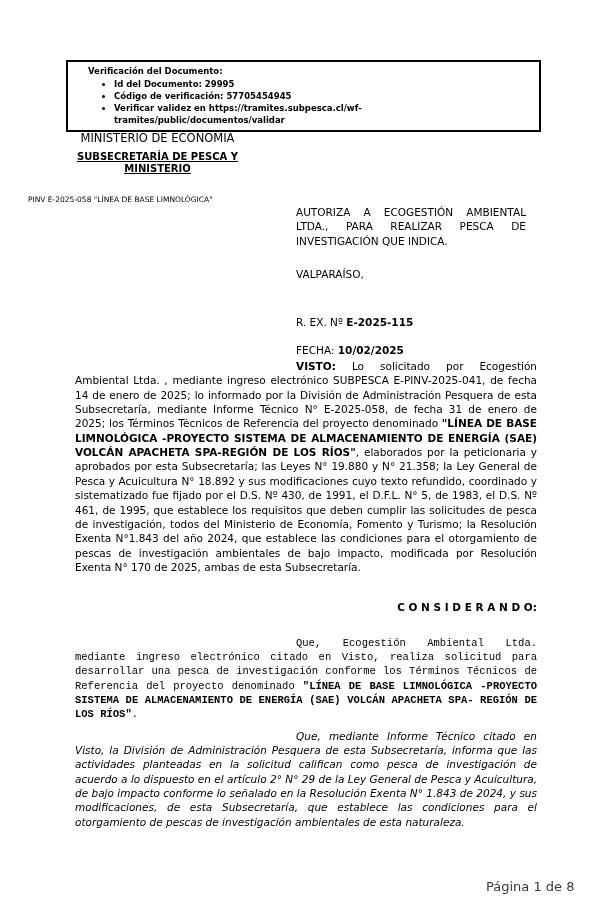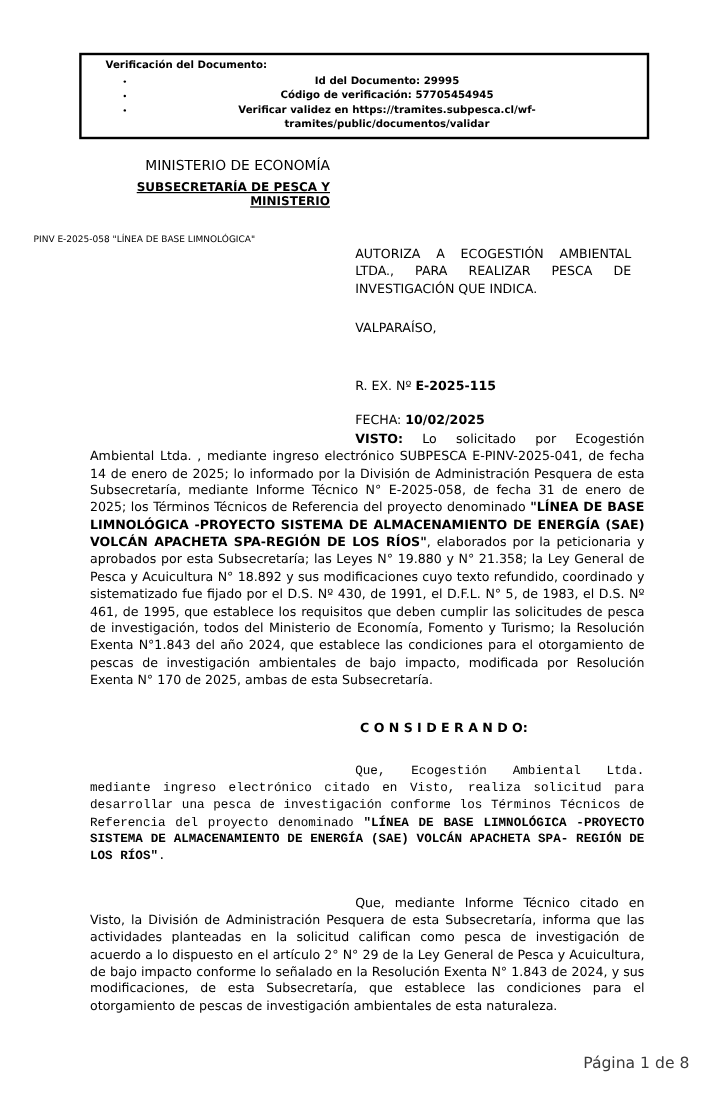--- a/index.html
+++ b/index.html
@@ -13,57 +13,56 @@
     position: relative;
     width: 600px; height: 918px;
     background: #ffffff;
     overflow: hidden;
   }
   p { margin: 0; padding: 0; }
 
   
   .verify-box {
     position: absolute;
-    left: 66px; top: 44px;
+    left: 66px; top: 60px;
     width: 475px;
     box-sizing: border-box;
     border: 2px solid #000000;
     padding: 3px 8px 4px 20px;
     font-size: 8.5px;
     font-weight: bold;
     line-height: 12px;
   }
   .verify-title { font-size: 8.5px; }
   .verify-list {
     margin: 1px 0 0 26px;
     padding: 0;
   }
   .verify-list li {
     list-style-type: disc;
     font-size: 8.5px;
     line-height: 12px;
-    text-align: center;
   }
 
   
   .letterhead {
     position: absolute;
     left: 40px; top: 131px;
     width: 235px;
     text-align: center;
   }
   .ministry { font-size: 11.5px; line-height: 14.5px; }
   .department {
     margin-top: 5px;
     font-size: 10px;
     line-height: 12.5px;
     font-weight: bold;
     text-decoration: underline;
   }
-  .lh-line { display: block; text-align: right; }
+  .lh-line { display: block; }
   .project-ref {
     position: absolute;
     left: 28px; top: 195px;
     font-size: 7.5px;
     white-space: nowrap;
   }
 
   
   .content {
     position: absolute;
@@ -80,26 +79,26 @@
   .subject { text-align: justify; }
   .city-line  { margin-top: 19px; }
   .res-line   { margin-top: 34px; }
   .fecha-line { margin-top: 13px; }
   .b { font-weight: bold; }
 
   .para-visto { margin-top: 2px; text-indent: 221px; }
   .heading-considerando {
     margin-top: 26px;
     margin-left: 225px;
-    text-align: left;
+    text-align: right;
     font-weight: bold;
     white-space: nowrap;
   }
   .para-c1 { margin-top: 21px; text-indent: 221px; font-family: Liberation Mono, monospace; }
-  .para-c2 { margin-top: 24px;  text-indent: 221px; }
+  .para-c2 { margin-top: 7px;  text-indent: 221px; font-style: italic; }
 
   
   .page-footer {
     position: absolute;
     left: 486px; top: 879px;
     font-size: 13px;
     color: #3a3a3a;
   }
 </style>
 </head>

